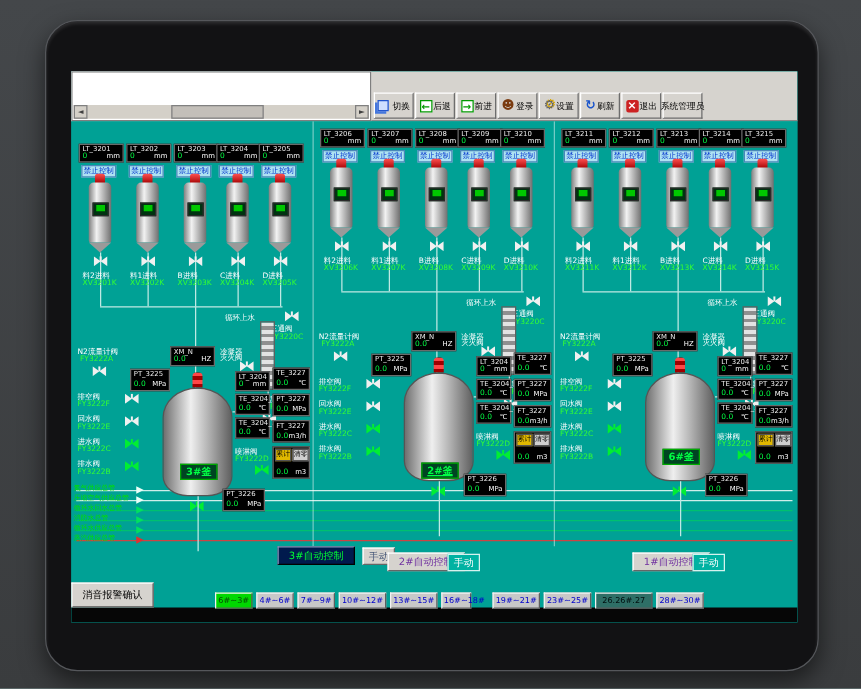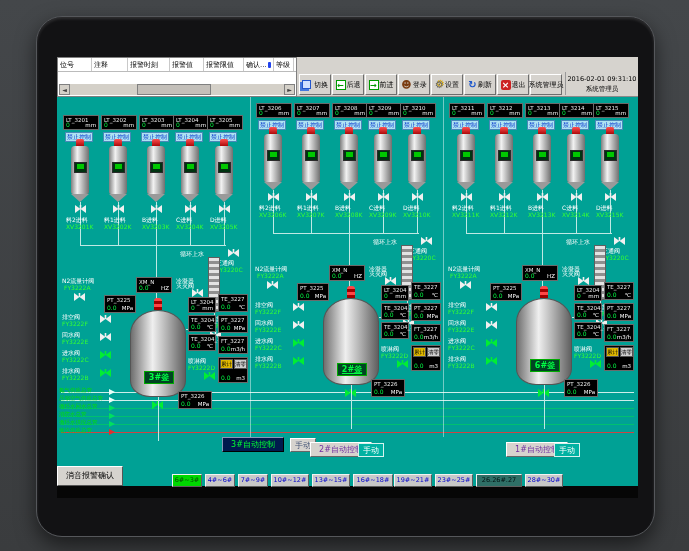--- a/index.html
+++ b/index.html
@@ -75,44 +75,20 @@
   .tab.dark{background:#2e6f66;color:#001010;}
 </style>
 </head>
 <body>
 
 <div class="bezel"></div>
 
 <div class="screen">
   <div class="hdr">
     <div class="alarm">
-      <div class="alarm-cols" id="alarm-cols">
-          <div class="alarm-col" style="width: 34px;">
-            <span>位号</span>
-          </div>
-          <div class="alarm-col" style="width: 36px;">
-            <span>注释</span>
-          </div>
-          <div class="alarm-col" style="width: 42px;">
-            <span>报警时刻</span>
-          </div>
-          <div class="alarm-col" style="width: 34px;">
-            <span>报警值</span>
-          </div>
-          <div class="alarm-col" style="width: 40px;">
-            <span>报警限值</span>
-          </div>
-          <div class="alarm-col" style="width: 30px;">
-            <span>确认...</span>
-            <div class="cicon"></div>
-          </div>
-          <div class="alarm-col" style="width: 20px;">
-            <span>等级</span>
-          </div>
-        </div>
       <div class="scrollbar">
         <div class="sb-btn" style="left:0;">◄</div>
         <div class="sb-thumb"></div>
         <div class="sb-btn" style="right:0;">►</div>
       </div>
     </div>
     <div class="toolbar" id="toolbar">
         <div class="tb-btn">
           <span class="ic ic-switch"></span>
           <span>切换</span>
@@ -138,24 +114,20 @@
           <span>刷新</span>
         </div>
         <div class="tb-btn">
           <span class="ic ic-exit">×</span>
           <span>退出</span>
         </div>
         <div class="tb-btn">
           <span>系统管理员</span>
         </div>
       </div>
-    <div class="dtblock">
-      <div>2016-02-01 09:31:10</div>
-      <div>系统管理员</div>
-    </div>
   </div>
 
   <div class="scada" id="scada">
       <div class="hpipe" style="left: 4px; top: 295px; width: 573px; height: 1px; background: rgb(205, 238, 234);"></div>
       <div class="legend-label" style="left: 2px; top: 290px;">氮气供应总管</div>
       <div class="legend-arrow" style="left: 52px; top: 292px; border-left: 6px solid rgb(232, 255, 248);"></div>
       <div class="hpipe" style="left: 4px; top: 303px; width: 573px; height: 1px; background: rgb(205, 238, 234);"></div>
       <div class="legend-label" style="left: 2px; top: 298px;">压缩空气供应总管</div>
       <div class="legend-arrow" style="left: 52px; top: 300px; border-left: 6px solid rgb(232, 255, 248);"></div>
       <div class="hpipe" style="left: 4px; top: 311px; width: 573px; height: 1px; background: rgb(0, 192, 112);"></div>
@@ -544,21 +516,21 @@
           <div class="vl">0.0</div>
           <div class="un">HZ</div>
         </div>
         <div class="bbox" style="left: 44px; top: 186px; width: 32px; height: 18px;">
           <div class="tg">PT_3225</div>
           <div class="vl">0.0</div>
           <div class="un">MPa</div>
         </div>
         <div class="beacon" style="left: 94px; top: 189px;"></div>
         <div class="reactor" style="left: 70px; top: 201px;"></div>
-        <div class="kdisp" style="left: 84px; top: 266px; text-decoration: underline;">2#釜</div>
+        <div class="kdisp" style="left: 84px; top: 273px; text-decoration: underline;">2#釜</div>
         <div class="hpipe" style="left: 126px; top: 220px; width: 28px; height: 1px; background: rgb(191, 233, 228);"></div>
         <div class="wl" style="left: 116px; top: 173px;">灭火阀</div>
         <div class="valve" style="left: 132px; top: 180px;"><svg width="11" height="8" viewBox="0 0 11 8">
             <path d="M0,0 L5.5,4 L0,8 Z" fill="#f0f0f0"></path>
             <path d="M11,0 L5.5,4 L11,8 Z" fill="#f0f0f0"></path>
             <rect x="4.7" y="0" width="1.6" height="4" fill="#f0f0f0"></rect>
           </svg></div>
         <div class="bbox" style="left: 128px; top: 188px; width: 28px; height: 16px;">
           <div class="tg">LT_3204</div>
           <div class="vl">0</div>
@@ -889,19 +861,19 @@
     </div>
 
   <div class="blackstrip"></div>
   <div class="mute">消音报警确认</div>
   <div id="tabs">
       <div class="tab active" style="left: 115px; width: 30px;">6#~3#</div>
       <div class="tab" style="left: 148px; width: 30px;">4#~6#</div>
       <div class="tab" style="left: 181px; width: 30px;">7#~9#</div>
       <div class="tab" style="left: 214px; width: 38px;">10#~12#</div>
       <div class="tab" style="left: 255px; width: 38px;">13#~15#</div>
-      <div class="tab" style="left: 296px; width: 40px;">16#~18#</div>
+      <div class="tab" style="left: 296px; width: 24px;">16#~18#</div>
       <div class="tab" style="left: 337px; width: 38px;">19#~21#</div>
       <div class="tab" style="left: 378px; width: 38px;">23#~25#</div>
       <div class="tab dark" style="left: 419px; width: 46px;">26.26#.27</div>
       <div class="tab" style="left: 468px; width: 38px;">28#~30#</div>
     </div>
 </div>
 
 </body></html>

